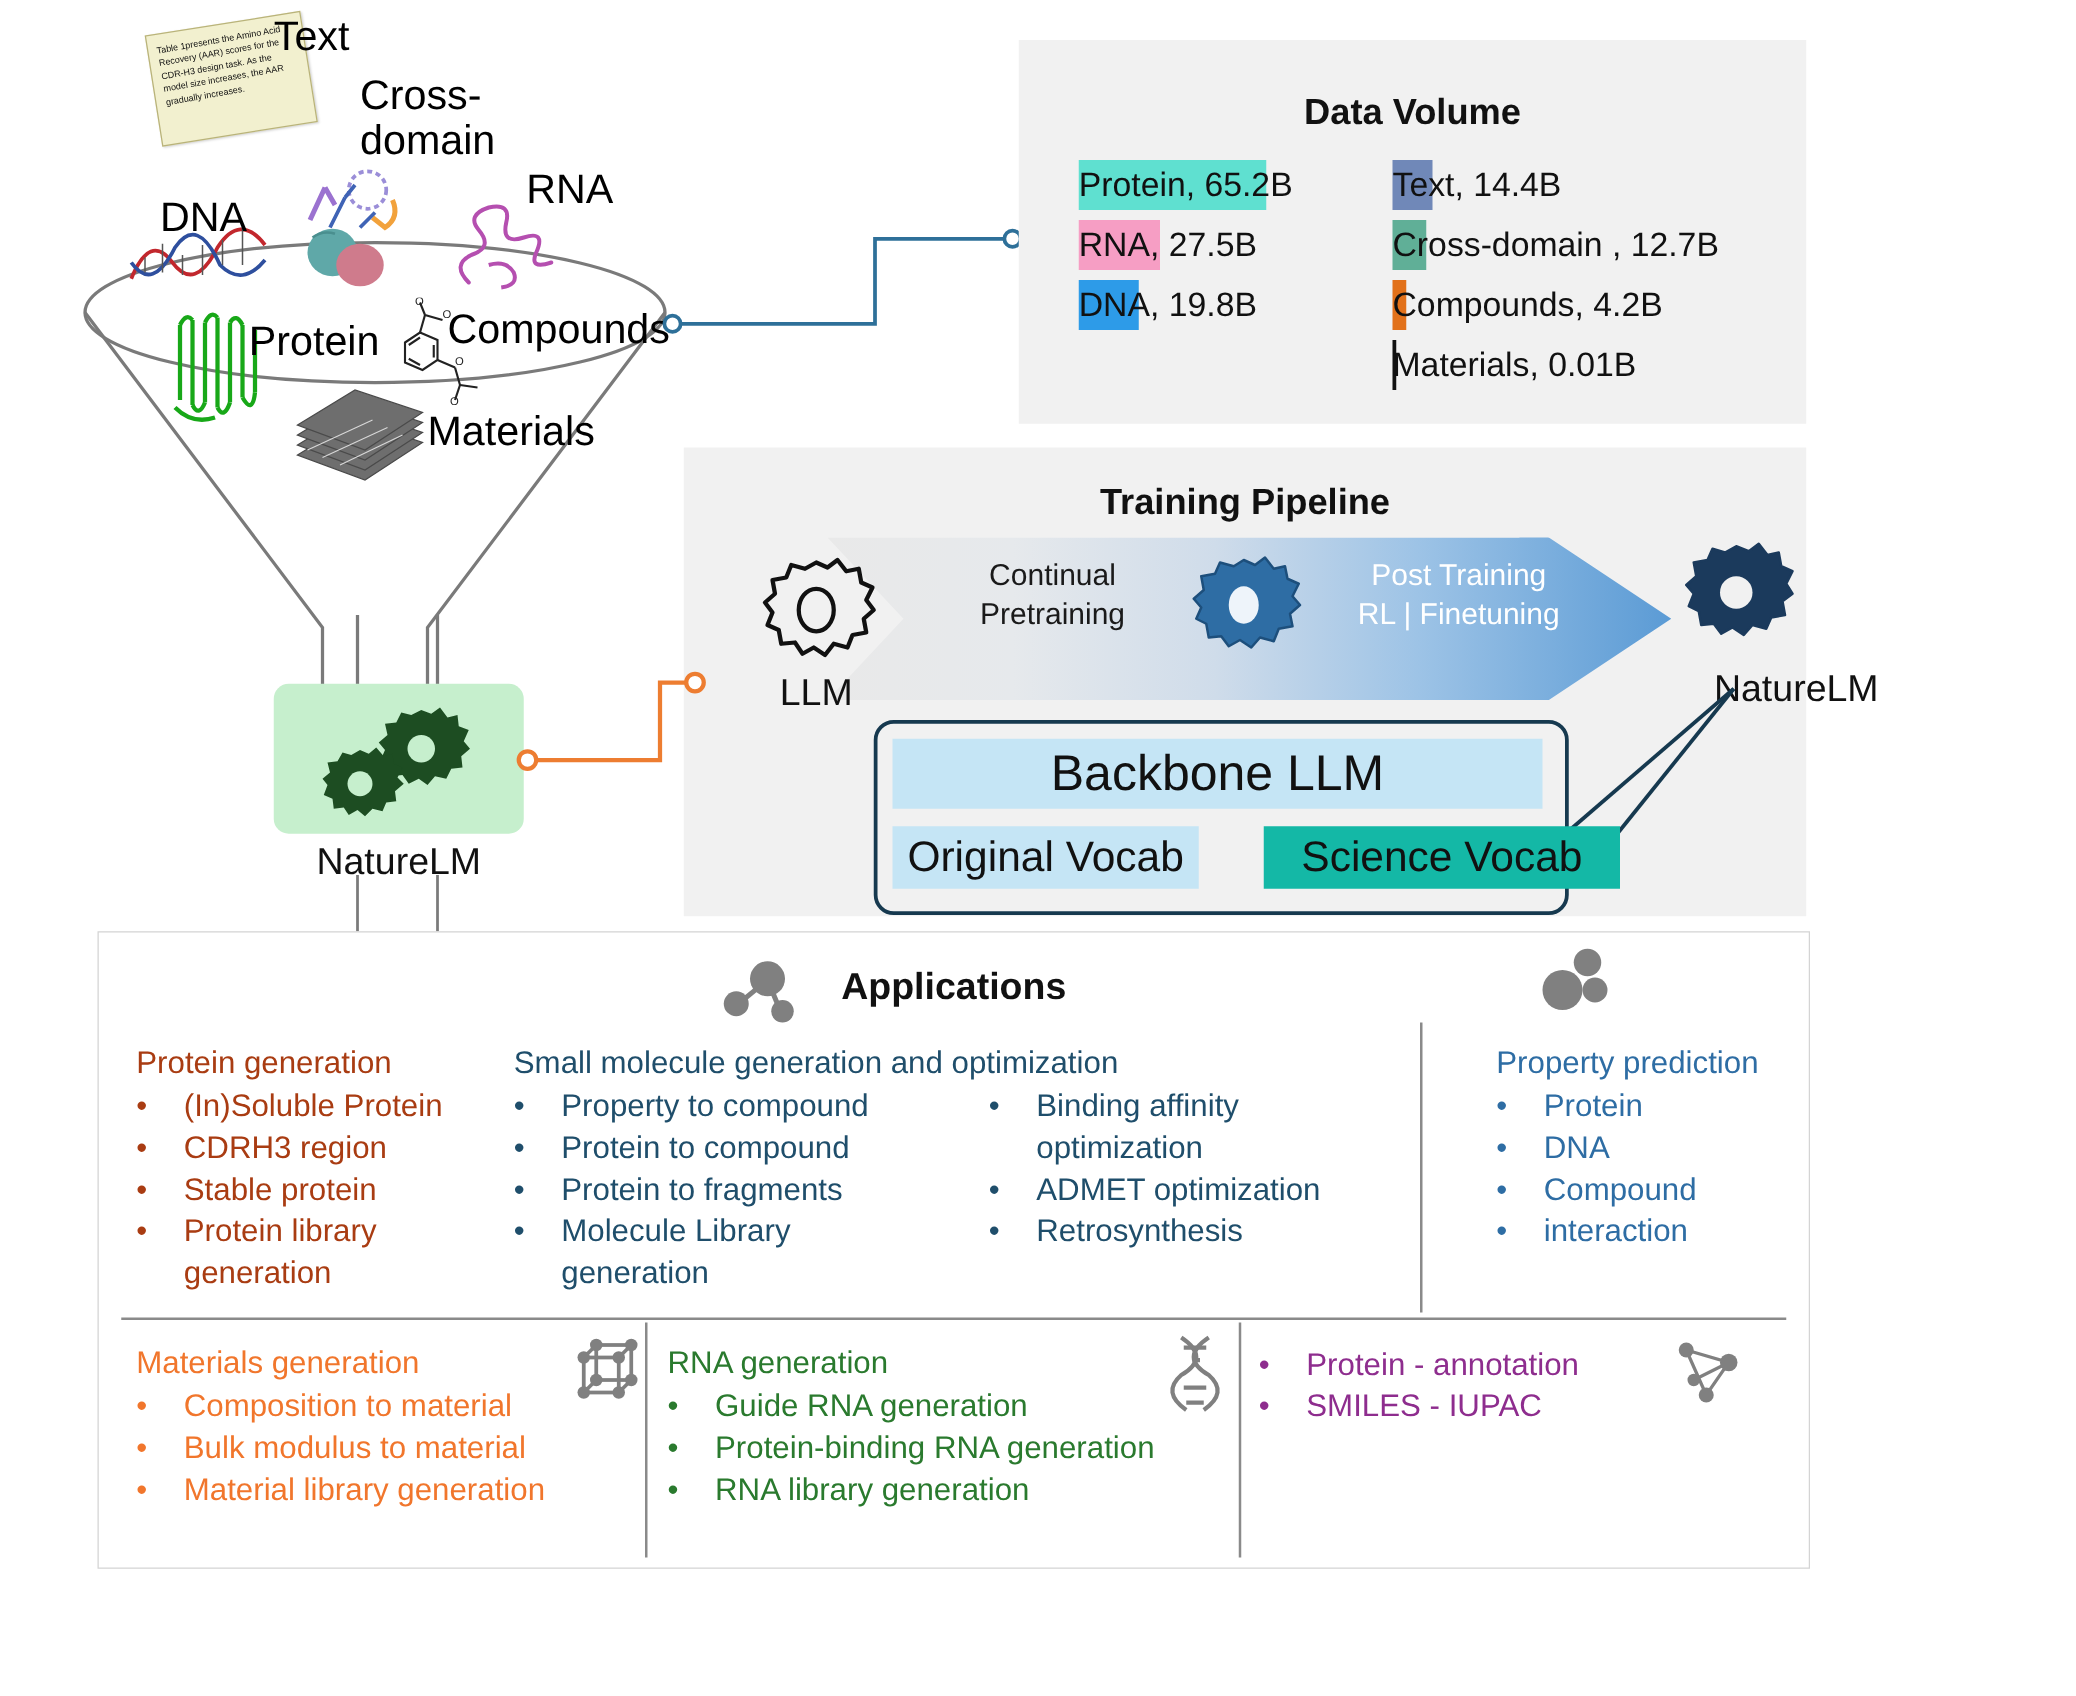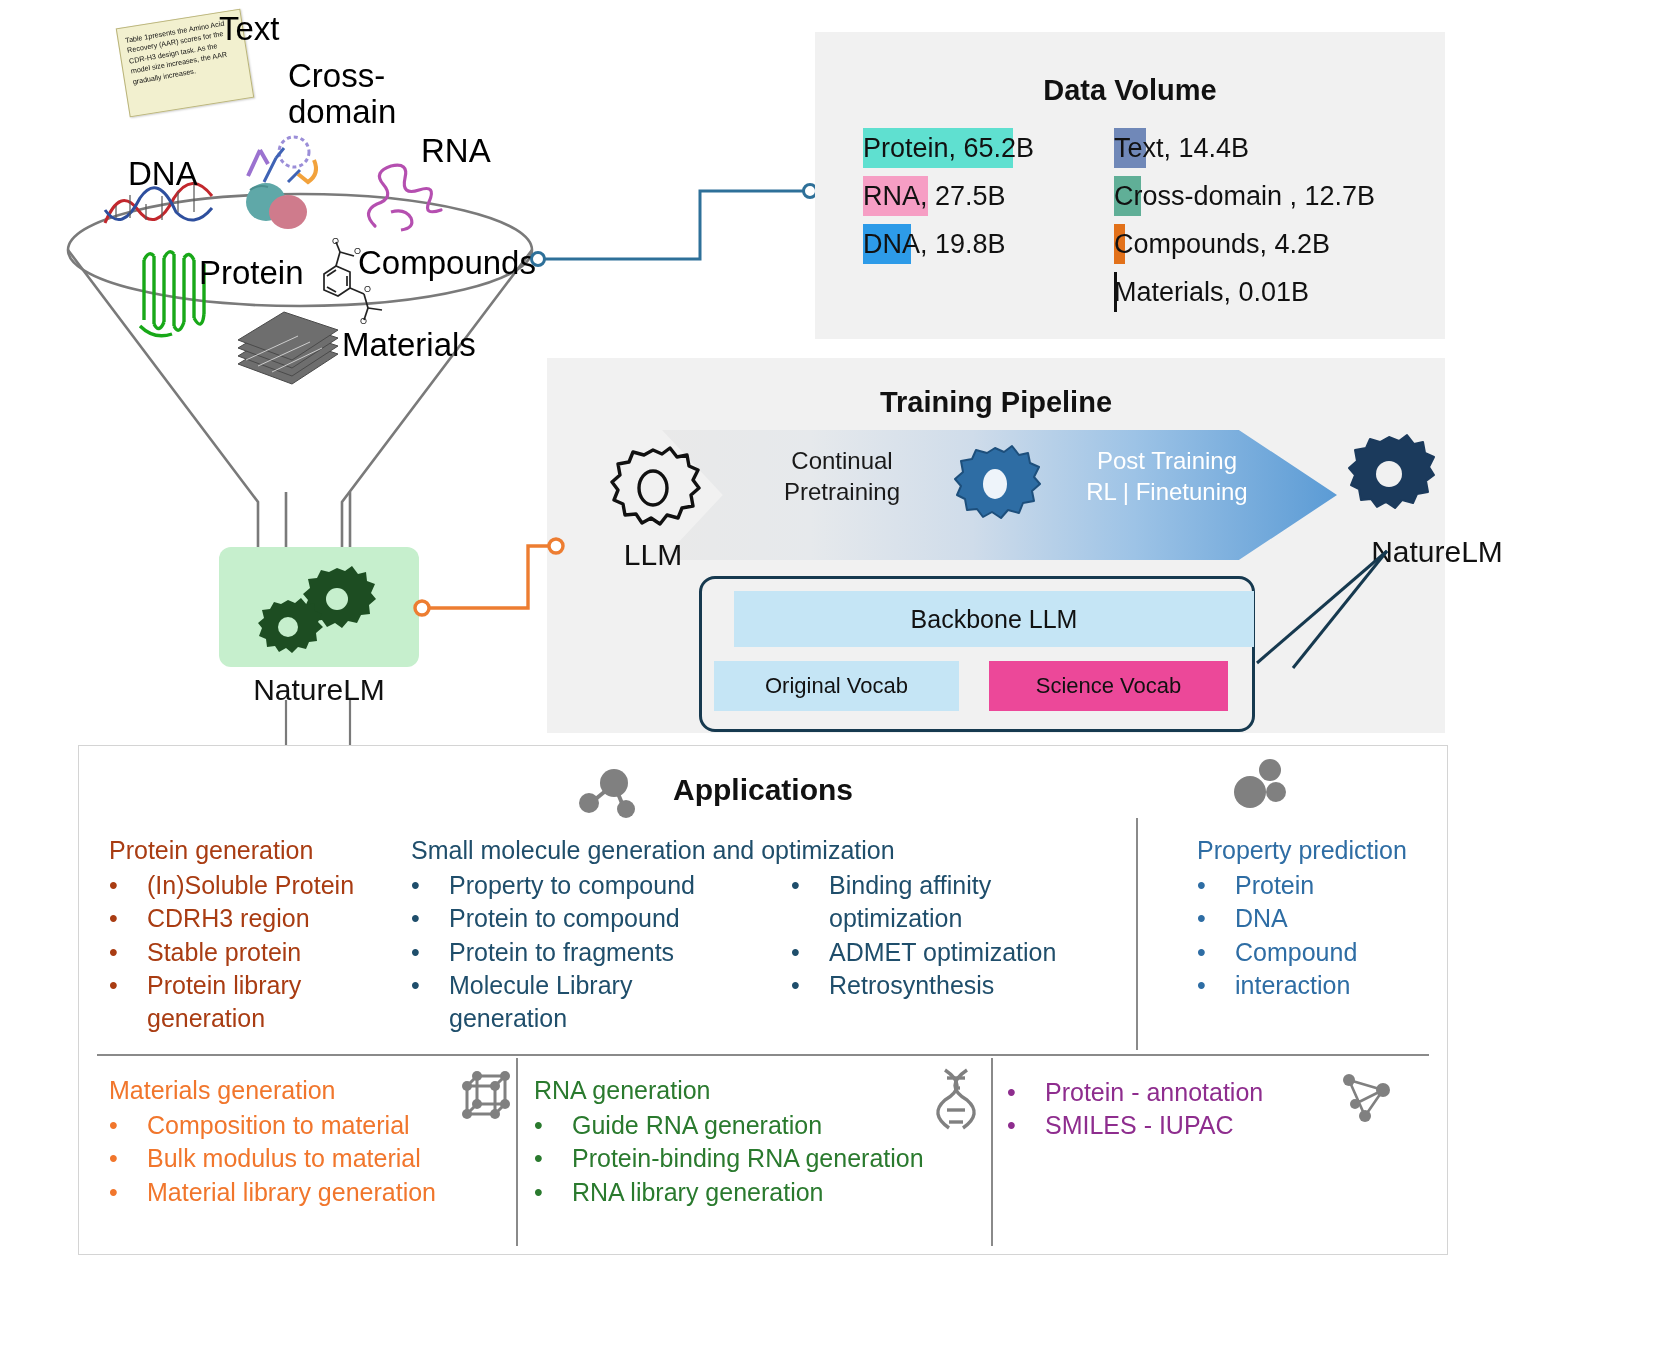--- a/index.html
+++ b/index.html
@@ -37,24 +37,24 @@
   }
   .pipe-stage{font-size:24px;line-height:1.28;text-align:center;}
   #stage1{left:200px;top:88px;width:190px;color:#1a1a1a;}
   #stage2{left:505px;top:88px;width:230px;color:#ffffff;}
   #llm-label{left:46px;top:180px;width:120px;text-align:center;font-size:30px;}
   #naturelm-out-label{left:790px;top:177px;width:200px;text-align:center;font-size:30px;}
 
   #backbone-box{left:152px;top:218px;width:550px;height:150px;
      border:3px solid #16394f;border-radius:16px;background:transparent;}
   .bb-chip{position:absolute;display:flex;align-items:center;justify-content:center;
-     font-size:22px;color:#111;}
-  #chip-backbone{left:167px;top:233px;width:520px;height:56px;background:#c5e5f5;font-size:25px;margin-left:20px;}
+     font-size:34px;color:#111;}
+  #chip-backbone{left:167px;top:233px;width:520px;height:56px;background:#c5e5f5;font-size:40px;}
   #chip-orig{left:167px;top:303px;width:245px;height:50px;background:#c5e5f5;}
-  #chip-sci{left:442px;top:303px;width:239px;height:50px;background:#ec4899;}
+  #chip-sci{left:464px;top:303px;width:285px;height:50px;background:#14b8a6;}
 
   
   #naturelm-box{left:219px;top:547px;width:200px;height:120px;background:#c6efcd;border-radius:12px;}
   #naturelm-box-label{left:219px;top:673px;width:200px;text-align:center;font-size:30px;}
 
   
   #applications-panel{left:78px;top:745px;width:1368px;height:508px;
      background:#ffffff;border:1px solid #d4d4d4;}
   #apps-title{position:absolute;left:0;top:27px;width:100%;text-align:center;
      font-size:30px;font-weight:bold;}

